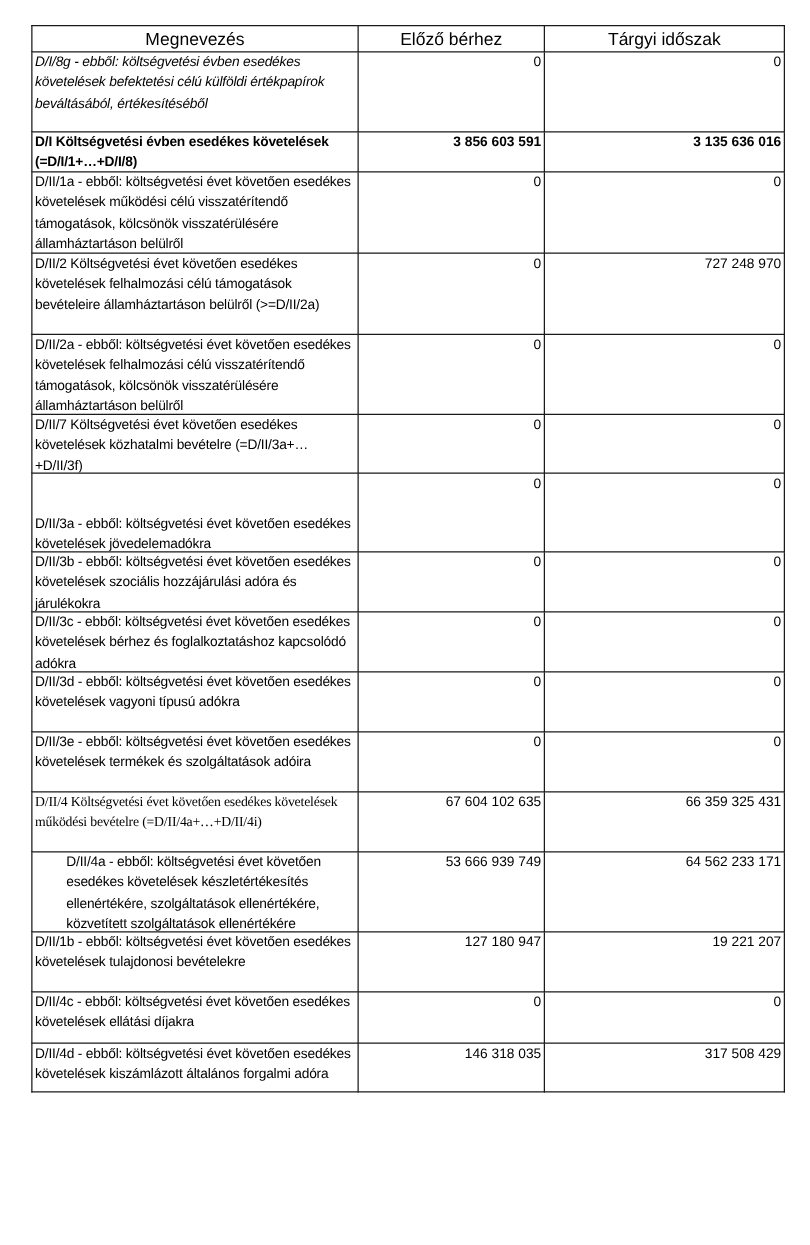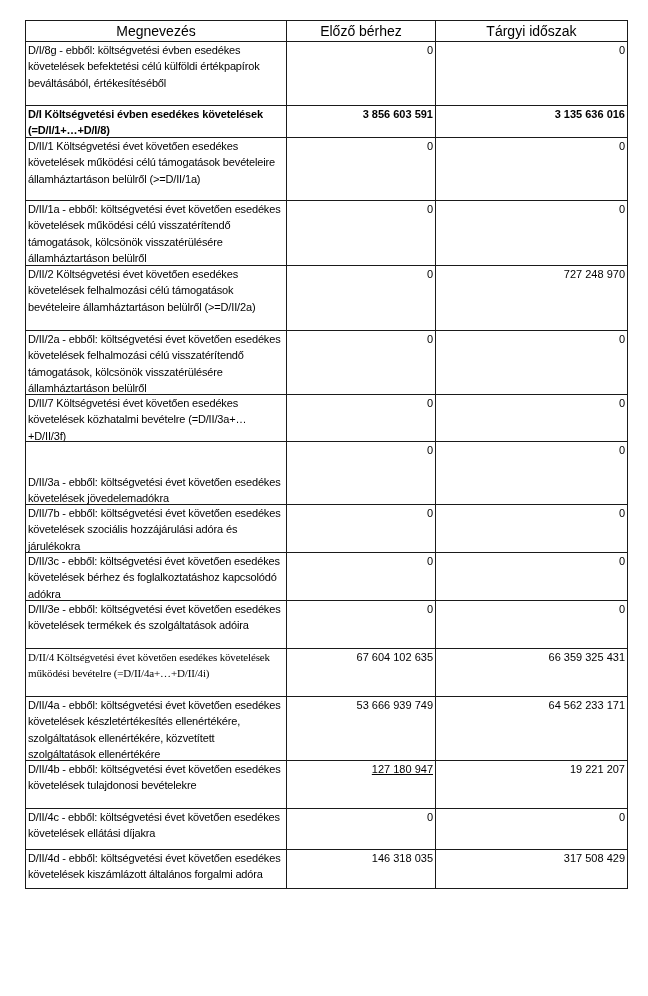--- a/index.html
+++ b/index.html
@@ -69,21 +69,21 @@
   </colgroup>
   <thead>
     <tr>
       <th>Megnevezés</th>
       <th>Előző bérhez</th>
       <th>Tárgyi időszak</th>
     </tr>
   </thead>
   <tbody id="tbody">
       <tr>
-        <td class="name" style="height: 63px;">
+        <td class="name" style="height: 63px; font-style: italic;">
           <div class="cell-clip" style="height: 63px;">D/I/8g - ebből: költségvetési évben esedékes követelések befektetési célú külföldi értékpapírok beváltásából, értékesítéséből</div>
         </td>
         <td class="num" style="height: 63px;">
           <div class="cell-clip" style="height: 63px;">0</div>
         </td>
         <td class="num" style="height: 63px;">
           <div class="cell-clip" style="height: 63px;">0</div>
         </td>
       </tr>
       <tr class="bold">
@@ -91,31 +91,20 @@
           <div class="cell-clip" style="height: 31px;">D/I Költségvetési évben esedékes követelések (=D/I/1+…+D/I/8)</div>
         </td>
         <td class="num" style="height: 31px;">
           <div class="cell-clip" style="height: 31px;">3 856 603 591</div>
         </td>
         <td class="num" style="height: 31px;">
           <div class="cell-clip" style="height: 31px;">3 135 636 016</div>
         </td>
       </tr>
       <tr>
-        <td class="name" style="height: 62px;">
-          <div class="cell-clip" style="height: 62px;">D/II/1 Költségvetési évet követően esedékes követelések működési célú támogatások bevételeire államháztartáson belülről (&gt;=D/II/1a)</div>
-        </td>
-        <td class="num" style="height: 62px;">
-          <div class="cell-clip" style="height: 62px;">0</div>
-        </td>
-        <td class="num" style="height: 62px;">
-          <div class="cell-clip" style="height: 62px;">0</div>
-        </td>
-      </tr>
-      <tr>
         <td class="name" style="height: 64px;">
           <div class="cell-clip" style="height: 64px;">D/II/1a - ebből: költségvetési évet követően esedékes követelések működési célú visszatérítendő támogatások, kölcsönök visszatérülésére államháztartáson belülről</div>
         </td>
         <td class="num" style="height: 64px;">
           <div class="cell-clip" style="height: 64px;">0</div>
         </td>
         <td class="num" style="height: 64px;">
           <div class="cell-clip" style="height: 64px;">0</div>
         </td>
       </tr>
@@ -158,21 +147,21 @@
         </td>
         <td class="num" style="height: 30px;">
           <div class="cell-clip" style="height: 30px;">0</div>
         </td>
         <td class="num" style="height: 30px;">
           <div class="cell-clip" style="height: 30px;">0</div>
         </td>
       </tr>
       <tr>
         <td class="name" style="height: 47px;">
-          <div class="cell-clip" style="height: 47px;">D/II/7b - ebből: költségvetési évet követően esedékes követelések szociális hozzájárulási adóra és járulékokra</div>
+          <div class="cell-clip" style="height: 47px;">D/II/3b - ebből: költségvetési évet követően esedékes követelések szociális hozzájárulási adóra és járulékokra</div>
         </td>
         <td class="num" style="height: 47px;">
           <div class="cell-clip" style="height: 47px;">0</div>
         </td>
         <td class="num" style="height: 47px;">
           <div class="cell-clip" style="height: 47px;">0</div>
         </td>
       </tr>
       <tr>
         <td class="name" style="height: 47px;">
@@ -180,20 +169,31 @@
         </td>
         <td class="num" style="height: 47px;">
           <div class="cell-clip" style="height: 47px;">0</div>
         </td>
         <td class="num" style="height: 47px;">
           <div class="cell-clip" style="height: 47px;">0</div>
         </td>
       </tr>
       <tr>
         <td class="name" style="height: 47px;">
+          <div class="cell-clip" style="height: 47px;">D/II/3d - ebből: költségvetési évet követően esedékes követelések vagyoni típusú adókra</div>
+        </td>
+        <td class="num" style="height: 47px;">
+          <div class="cell-clip" style="height: 47px;">0</div>
+        </td>
+        <td class="num" style="height: 47px;">
+          <div class="cell-clip" style="height: 47px;">0</div>
+        </td>
+      </tr>
+      <tr>
+        <td class="name" style="height: 47px;">
           <div class="cell-clip" style="height: 47px;">D/II/3e - ebből: költségvetési évet követően esedékes követelések termékek és szolgáltatások adóira</div>
         </td>
         <td class="num" style="height: 47px;">
           <div class="cell-clip" style="height: 47px;">0</div>
         </td>
         <td class="num" style="height: 47px;">
           <div class="cell-clip" style="height: 47px;">0</div>
         </td>
       </tr>
       <tr>
@@ -202,34 +202,34 @@
         </td>
         <td class="num" style="height: 47px;">
           <div class="cell-clip" style="height: 47px;">67 604 102 635</div>
         </td>
         <td class="num" style="height: 47px;">
           <div class="cell-clip" style="height: 47px;">66 359 325 431</div>
         </td>
       </tr>
       <tr>
         <td class="name" style="height: 63px;">
-          <div class="cell-clip" style="height: 63px;">D/II/4a - ebből: költségvetési évet követően esedékes követelések készletértékesítés ellenértékére, szolgáltatások ellenértékére, közvetített szolgáltatások ellenértékére</div>
+          <div class="cell-clip" style="height: 63px; margin-left: 25px;">D/II/4a - ebből: költségvetési évet követően esedékes követelések készletértékesítés ellenértékére, szolgáltatások ellenértékére, közvetített szolgáltatások ellenértékére</div>
         </td>
         <td class="num" style="height: 63px;">
           <div class="cell-clip" style="height: 63px;">53 666 939 749</div>
         </td>
         <td class="num" style="height: 63px;">
           <div class="cell-clip" style="height: 63px;">64 562 233 171</div>
         </td>
       </tr>
       <tr>
         <td class="name" style="height: 47px;">
-          <div class="cell-clip" style="height: 47px;">D/II/4b - ebből: költségvetési évet követően esedékes követelések tulajdonosi bevételekre</div>
-        </td>
-        <td class="num" style="height: 47px; text-decoration: underline;">
+          <div class="cell-clip" style="height: 47px;">D/II/1b - ebből: költségvetési évet követően esedékes követelések tulajdonosi bevételekre</div>
+        </td>
+        <td class="num" style="height: 47px;">
           <div class="cell-clip" style="height: 47px;">127 180 947</div>
         </td>
         <td class="num" style="height: 47px;">
           <div class="cell-clip" style="height: 47px;">19 221 207</div>
         </td>
       </tr>
       <tr>
         <td class="name" style="height: 40px;">
           <div class="cell-clip" style="height: 40px;">D/II/4c - ebből: költségvetési évet követően esedékes követelések ellátási díjakra</div>
         </td>

